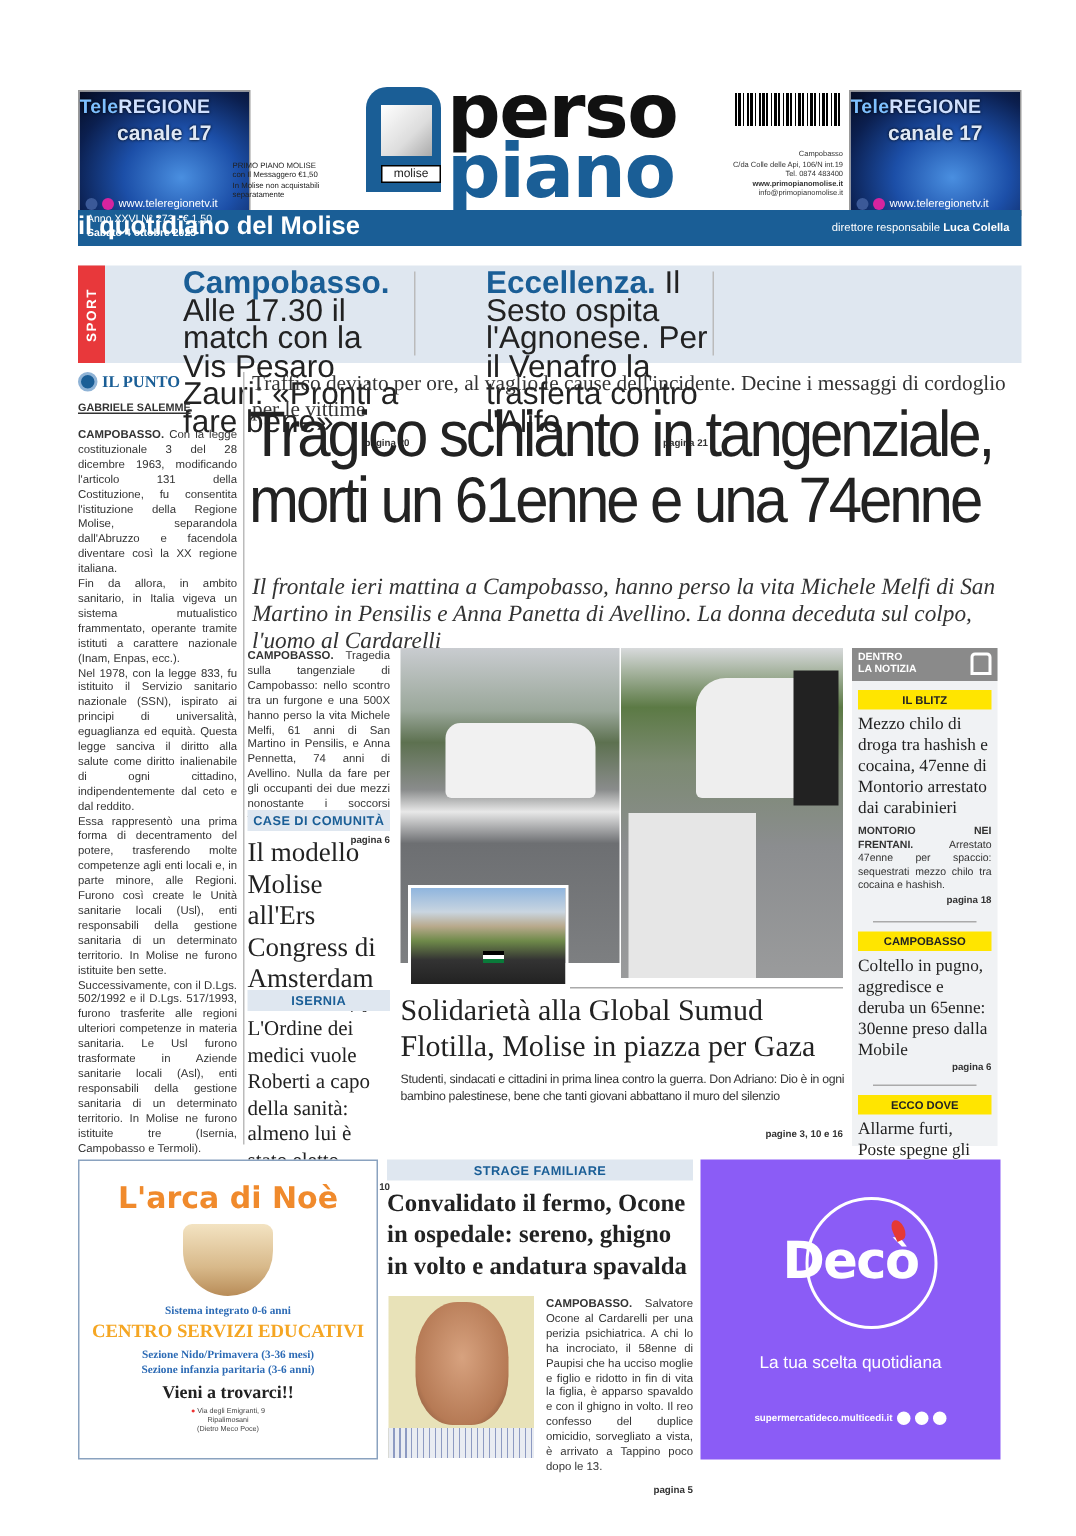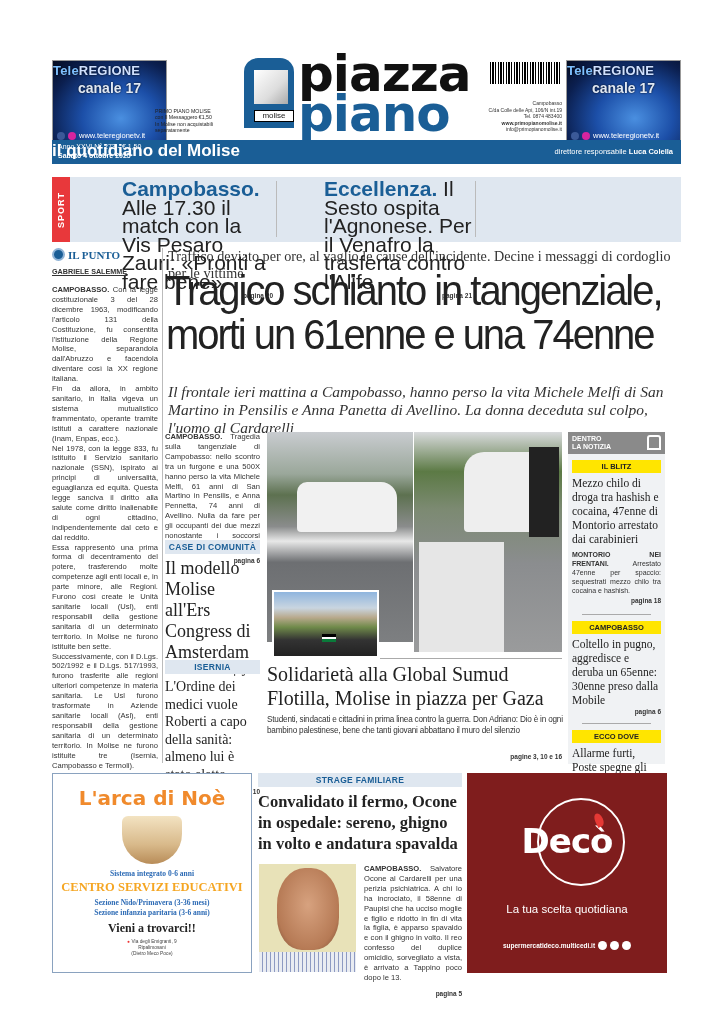--- a/index.html
+++ b/index.html
@@ -50,21 +50,21 @@
   <div>PRIMO PIANO MOLISE</div>
   <div>con Il Messaggero €1,50</div>
   <div>In Molise non acquistabili</div>
   <div>separatamente</div>
 </div>
 
 <div class="abs" style="left:244px; top:58px; width:232px; height:80px;">
   <div class="abs" style="left:0; top:0; width:50px; height:70px; background:#1a5e96; border-radius:14px 14px 0 0;"></div>
   <div class="abs" style="left:10px; top:12px; width:34px; height:34px; background:linear-gradient(135deg,#fff 0%,#ddd 60%,#aaa 100%);"></div>
   <div class="abs" style="left:10px; top:52px; width:40px; height:12px; background:#fff; border:1px solid #000; font-size:8px; text-align:center; line-height:10px;">molise</div>
-  <div class="abs logo-top" style="left:54px; top:-4px; color:#111;">piazza</div>
+  <div class="abs logo-top" style="left:54px; top:-4px; color:#111;">perso</div>
   <div class="abs logo-top" style="left:54px; top:36px; color:#1a5e96;">piano</div>
 </div>
 
 <div class="abs" style="left:490px; top:62px; width:70px; height:22px; background:repeating-linear-gradient(90deg,#000 0 1px,#fff 1px 2px,#000 2px 4px,#fff 4px 5px,#000 5px 6px,#fff 6px 8px);"></div>
 <div class="abs" style="left:470px; top:100px; width:92px; text-align:right; font-size:5px; line-height:6.5px; color:#333;">
   <div>Campobasso</div>
   <div>C/da Colle delle Api, 106/N int.19</div>
   <div>Tel. 0874 483400</div>
   <div style="font-weight:bold">www.primopianomolise.it</div>
   <div>info@primopianomolise.it</div>
@@ -207,21 +207,21 @@
 </div>
 <div class="abs photo" style="left:259px; top:864px; width:97px; height:108px; background:linear-gradient(180deg,#e8e2b8 0%,#e8e2b8 100%);">
   <div class="abs" style="left:18px; top:4px; width:62px; height:82px; background:radial-gradient(ellipse at 50% 45%,#d7a27f 0%,#b67a55 70%,#6d4530 100%); border-radius:45% 45% 40% 40%;"></div>
   <div class="abs" style="left:0; top:88px; width:97px; height:20px; background:repeating-linear-gradient(90deg,#e9ecf2 0 3px,#8d9ac2 3px 4px);"></div>
 </div>
 <div class="abs" style="left:364px; top:864px; width:98px;">
   <div class="body-text"><b>CAMPOBASSO.</b><span> Salvatore Ocone al Cardarelli per una perizia psichiatrica. A chi lo ha incrociato, il 58enne di Paupisi che ha ucciso moglie e figlio e ridotto in fin di vita la figlia, è apparso spavaldo e con il ghigno in volto. Il reo confesso del duplice omicidio, sorvegliato a vista, è arrivato a Tappino poco dopo le 13.</span></div>
   <div class="pg" style="margin-top:7px;">pagina 5</div>
 </div>
 
-<div class="abs" style="left:467px; top:773px; width:200px; height:200px; background:#7f1d1d;">
+<div class="abs" style="left:467px; top:773px; width:200px; height:200px; background:#8b5cf6;">
   <div class="abs" style="left:70px; top:25px; width:88px; height:88px; border:2px solid #fff; border-radius:50%;"></div>
   <div class="abs" style="left:0; right:0; top:48px; text-align:center; color:#fff; font-weight:bold; font-size:34px; font-family:'DejaVu Sans',sans-serif; letter-spacing:-1px;">Decò</div>
   <div class="abs" style="left:128px; top:40px; width:8px; height:14px; background:#e53935; border-radius:50% 50% 50% 0; transform:rotate(-25deg);"></div>
   <div class="abs" style="left:0; right:0; top:130px; text-align:center; color:#fff; font-size:11.5px;">La tua scelta quotidiana</div>
   <div class="abs" style="left:0; right:0; top:168px; display:flex; justify-content:center; align-items:center; gap:3px; color:#fff; font-size:6.5px; font-weight:bold;">
     <span>supermercatideco.multicedi.it</span>
     <span class="soc" style="background:#fff; width:9px; height:9px;"></span>
     <span class="soc" style="background:#fff; width:9px; height:9px;"></span>
     <span class="soc" style="background:#fff; width:9px; height:9px;"></span>
   </div>

